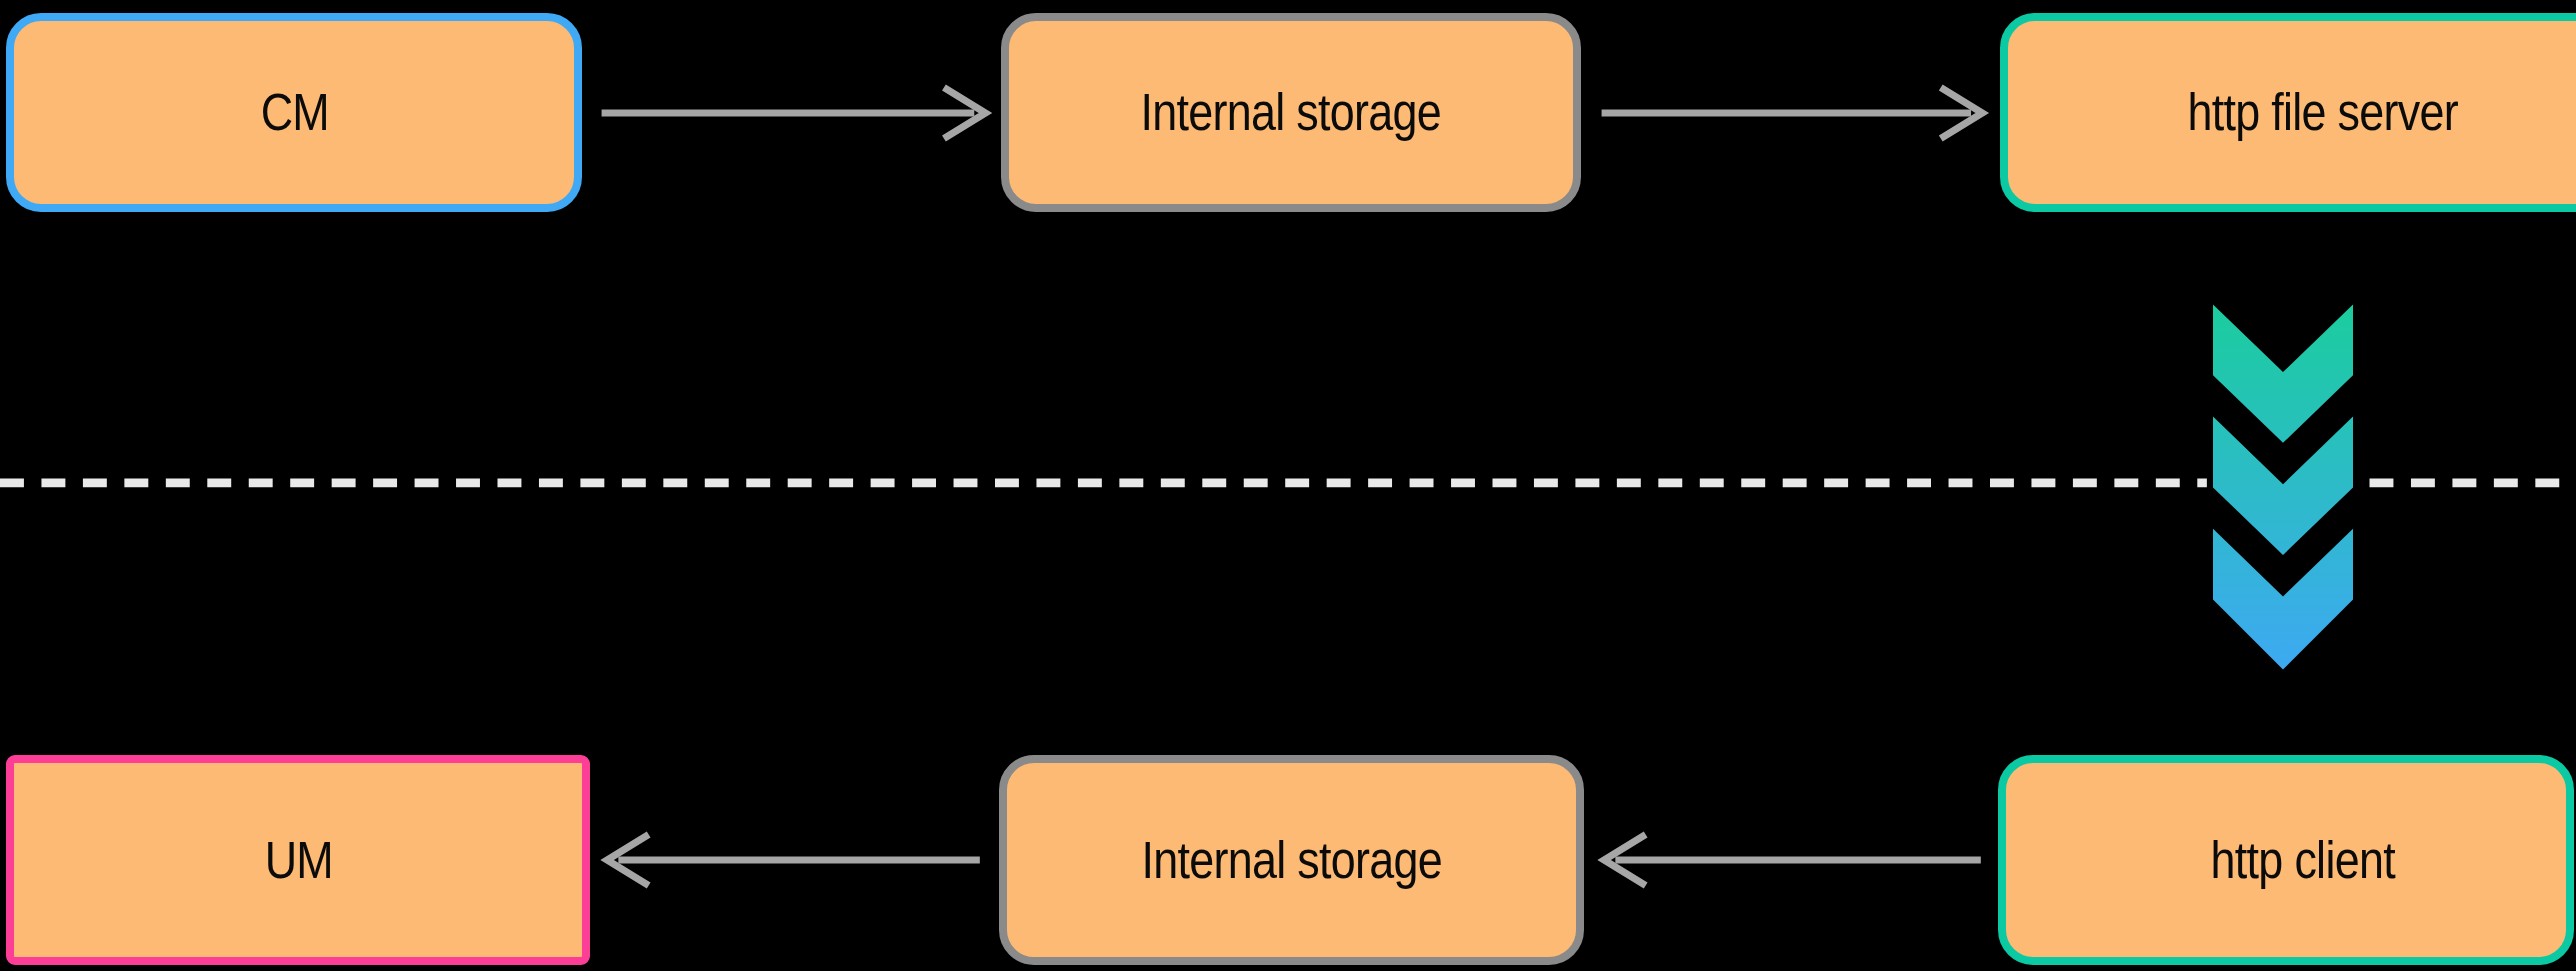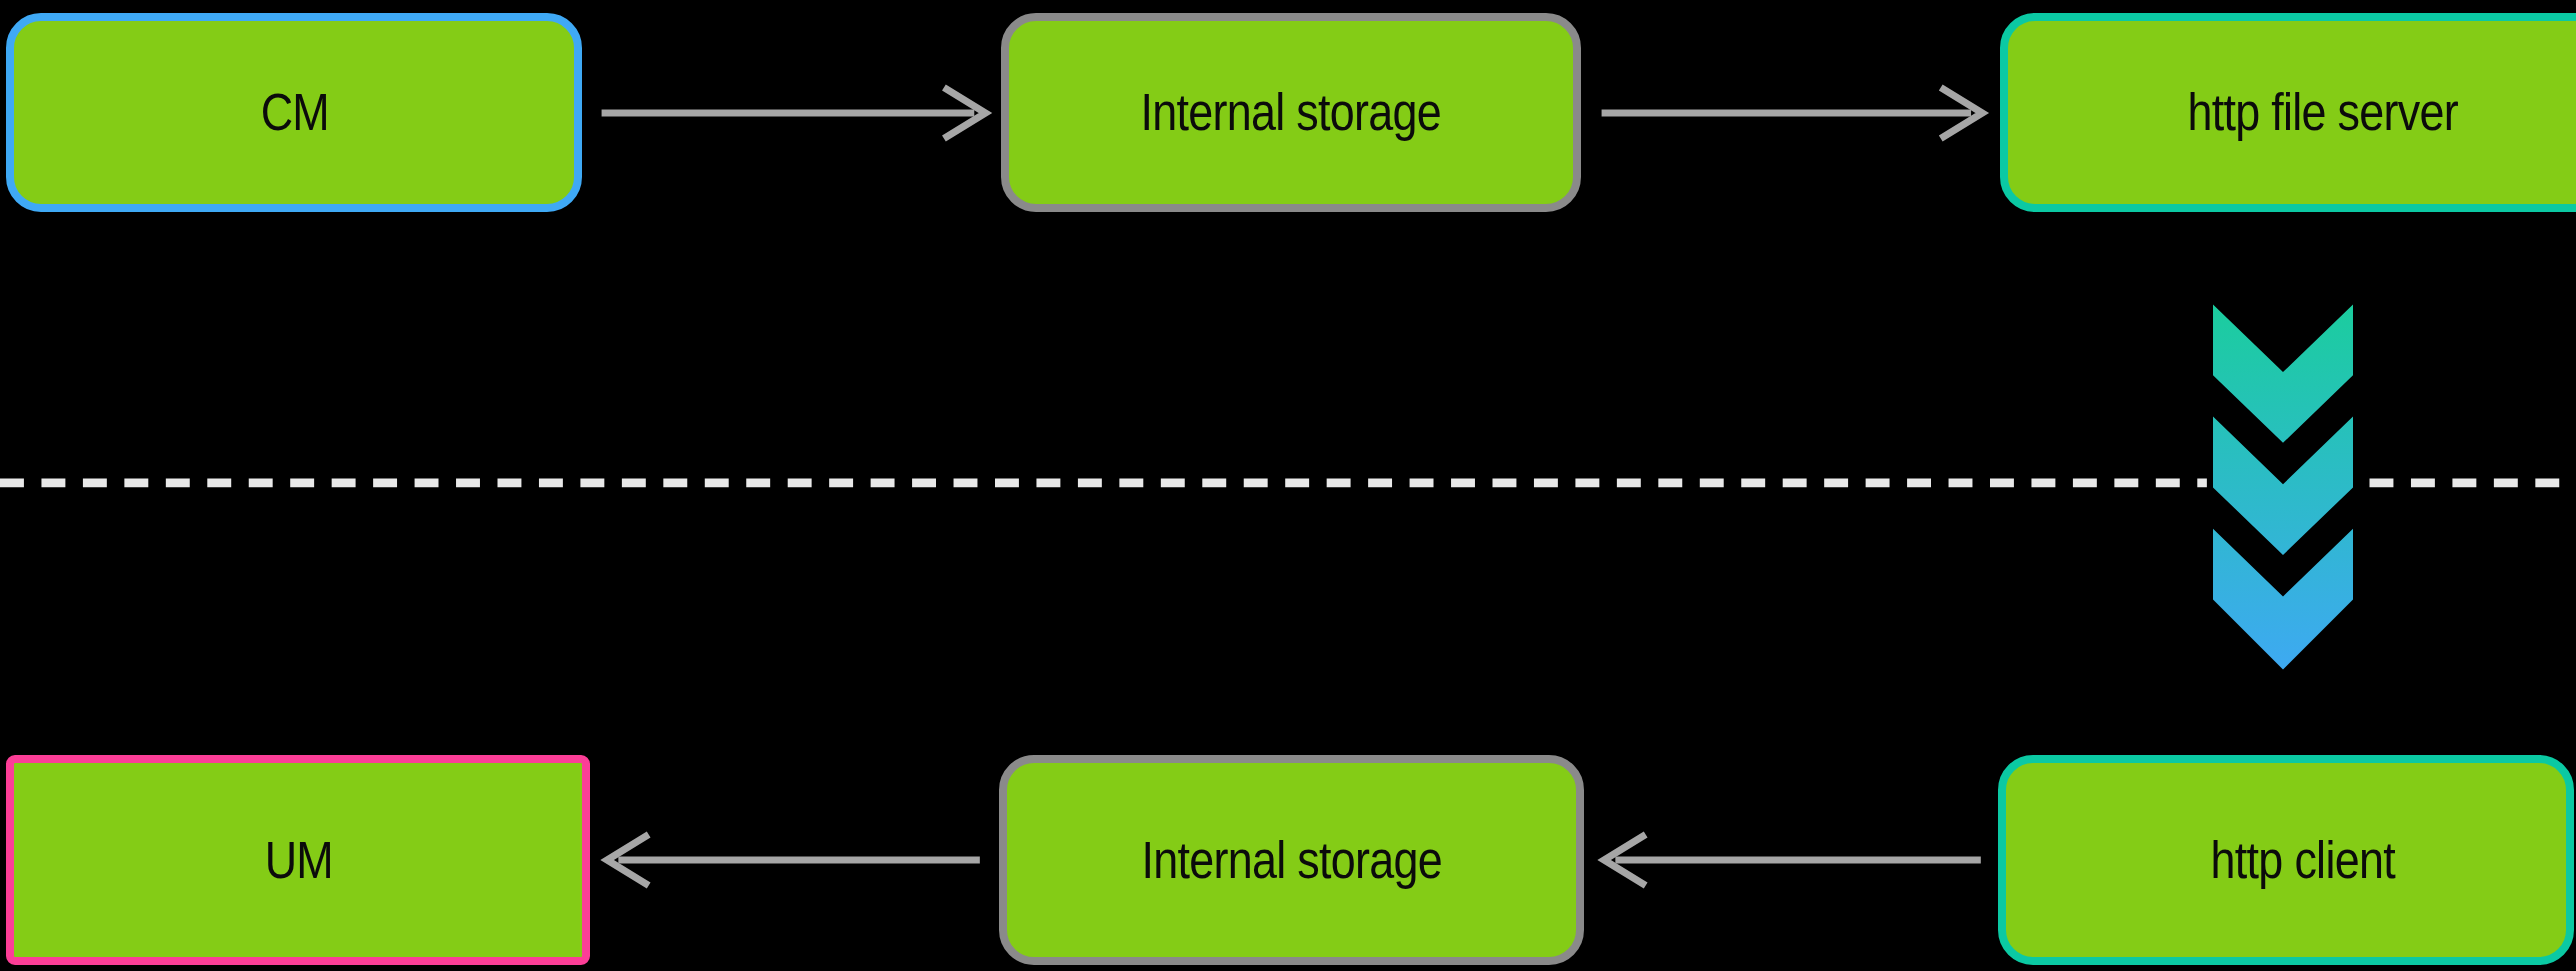--- a/index.html
+++ b/index.html
@@ -11,21 +11,21 @@
     position: relative;
     width: 2576px;
     height: 971px;
     background: #000000;
     overflow: hidden;
     font-family: "Liberation Sans", "DejaVu Sans", sans-serif;
   }
   .node {
     position: absolute;
     box-sizing: border-box;
-    background: #84cc16;
+    background: #fdba74;
     border: 8.8px solid #888888;
     border-radius: 35px;
     display: flex;
     align-items: center;
     justify-content: center;
   }
   .node .label {
     display: inline-block;
     font-size: 51px;
     font-weight: 400;

